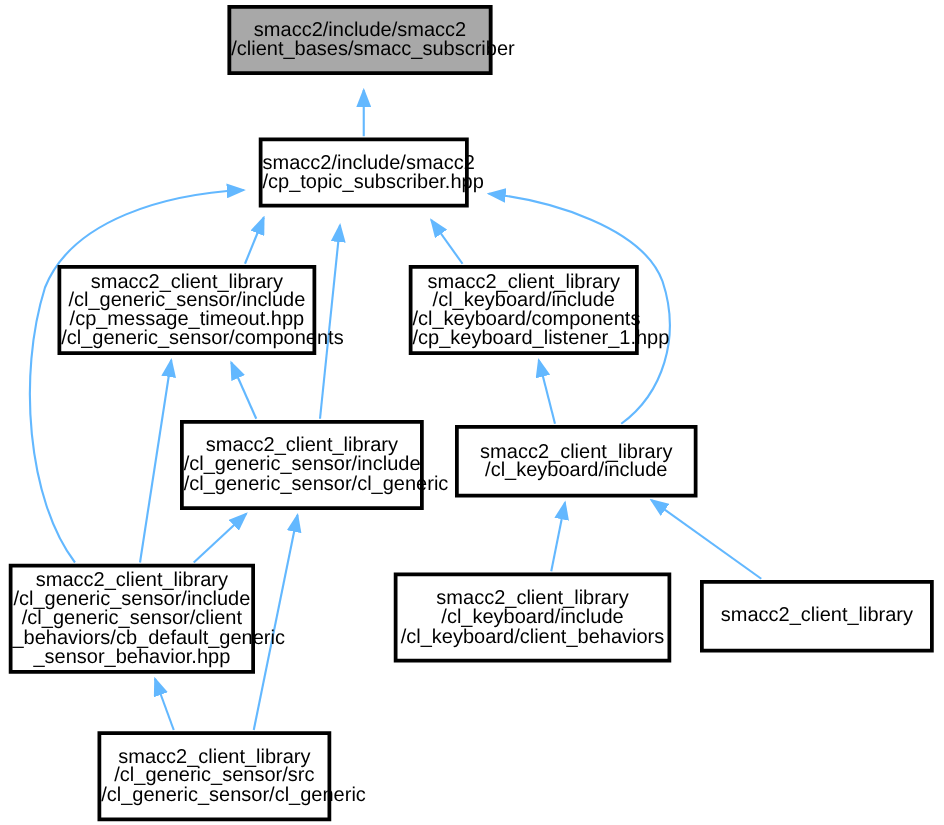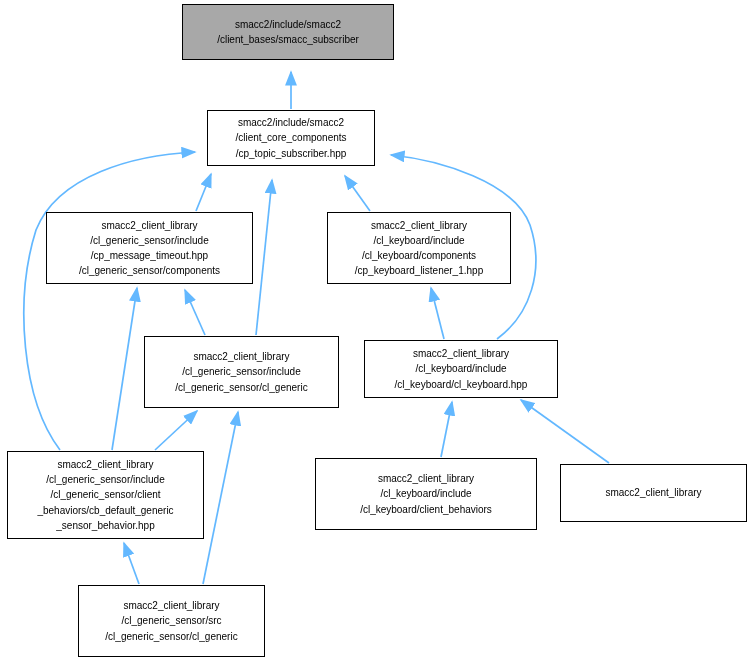--- a/index.html
+++ b/index.html
@@ -19,24 +19,24 @@
     position: absolute;
     left: 0;
     top: 0;
     width: 755px;
     height: 660px;
     pointer-events: none;
   }
   .node {
     position: absolute;
     box-sizing: border-box;
-    border: 1px solid #7f1d1d;
+    border: 3px solid #7f1d1d;
     background: #ffffff;
     color: #000000;
-    font-size: 10px;
+    font-size: 16px;
     line-height: 15.2px;
     text-align: center;
     display: flex;
     flex-direction: column;
     justify-content: center;
     align-items: center;
     white-space: pre;
     z-index: 2;
   }
   .node.root {
@@ -71,24 +71,24 @@
         <path d="M203,584 L238,412" fill="none" stroke="#63b8ff" stroke-width="1.7" marker-end="url(#arrowhead)"></path>
         <path d="M139,584 L124,543" fill="none" stroke="#63b8ff" stroke-width="1.7" marker-end="url(#arrowhead)"></path>
         <path d="M444,339 L431,288" fill="none" stroke="#63b8ff" stroke-width="1.7" marker-end="url(#arrowhead)"></path>
         <path d="M441,457 L452,402" fill="none" stroke="#63b8ff" stroke-width="1.7" marker-end="url(#arrowhead)"></path>
         <path d="M609,463 L521,400" fill="none" stroke="#63b8ff" stroke-width="1.7" marker-end="url(#arrowhead)"></path>
       </g>
   </svg>
 
   <div id="node-group">
       <div class="node root" style="left: 182px; top: 4px; width: 212px; height: 56px; background: rgb(168, 168, 168); border-color: rgb(0, 0, 0); color: rgb(0, 0, 0);"><span class="label">smacc2/include/smacc2</span><span class="label">/client_bases/smacc_subscriber</span></div>
-      <div class="node" style="left: 207px; top: 110px; width: 168px; height: 56px; background: rgb(255, 255, 255); border-color: rgb(0, 0, 0); color: rgb(0, 0, 0);"><span class="label">smacc2/include/smacc2</span><span class="label">/client_core_components</span><span class="label">/cp_topic_subscriber.hpp</span></div>
+      <div class="node" style="left: 207px; top: 110px; width: 168px; height: 56px; background: rgb(255, 255, 255); border-color: rgb(0, 0, 0); color: rgb(0, 0, 0);"><span class="label">smacc2/include/smacc2</span><span class="label">/cp_topic_subscriber.hpp</span></div>
       <div class="node" style="left: 46px; top: 212px; width: 207px; height: 72px; background: rgb(255, 255, 255); border-color: rgb(0, 0, 0); color: rgb(0, 0, 0);"><span class="label">smacc2_client_library</span><span class="label">/cl_generic_sensor/include</span><span class="label">/cp_message_timeout.hpp</span><span class="label">/cl_generic_sensor/components</span></div>
       <div class="node" style="left: 327px; top: 212px; width: 184px; height: 72px; background: rgb(255, 255, 255); border-color: rgb(0, 0, 0); color: rgb(0, 0, 0);"><span class="label">smacc2_client_library</span><span class="label">/cl_keyboard/include</span><span class="label">/cl_keyboard/components</span><span class="label">/cp_keyboard_listener_1.hpp</span></div>
       <div class="node" style="left: 144px; top: 336px; width: 195px; height: 72px; background: rgb(255, 255, 255); border-color: rgb(0, 0, 0); color: rgb(0, 0, 0);"><span class="label">smacc2_client_library</span><span class="label">/cl_generic_sensor/include</span><span class="label">/cl_generic_sensor/cl_generic</span></div>
-      <div class="node" style="left: 364px; top: 340px; width: 194px; height: 58px; background: rgb(255, 255, 255); border-color: rgb(0, 0, 0); color: rgb(0, 0, 0);"><span class="label">smacc2_client_library</span><span class="label">/cl_keyboard/include</span><span class="label">/cl_keyboard/cl_keyboard.hpp</span></div>
+      <div class="node" style="left: 364px; top: 340px; width: 194px; height: 58px; background: rgb(255, 255, 255); border-color: rgb(0, 0, 0); color: rgb(0, 0, 0);"><span class="label">smacc2_client_library</span><span class="label">/cl_keyboard/include</span></div>
       <div class="node" style="left: 7px; top: 451px; width: 197px; height: 88px; background: rgb(255, 255, 255); border-color: rgb(0, 0, 0); color: rgb(0, 0, 0);"><span class="label">smacc2_client_library</span><span class="label">/cl_generic_sensor/include</span><span class="label">/cl_generic_sensor/client</span><span class="label">_behaviors/cb_default_generic</span><span class="label">_sensor_behavior.hpp</span></div>
       <div class="node" style="left: 315px; top: 458px; width: 222px; height: 72px; background: rgb(255, 255, 255); border-color: rgb(0, 0, 0); color: rgb(0, 0, 0);"><span class="label">smacc2_client_library</span><span class="label">/cl_keyboard/include</span><span class="label">/cl_keyboard/client_behaviors</span></div>
       <div class="node" style="left: 560px; top: 464px; width: 187px; height: 58px; background: rgb(255, 255, 255); border-color: rgb(0, 0, 0); color: rgb(0, 0, 0);"><span class="label">smacc2_client_library</span></div>
       <div class="node" style="left: 78px; top: 585px; width: 187px; height: 72px; background: rgb(255, 255, 255); border-color: rgb(0, 0, 0); color: rgb(0, 0, 0);"><span class="label">smacc2_client_library</span><span class="label">/cl_generic_sensor/src</span><span class="label">/cl_generic_sensor/cl_generic</span></div>
     </div>
 
 </div>
 
 </body></html>

